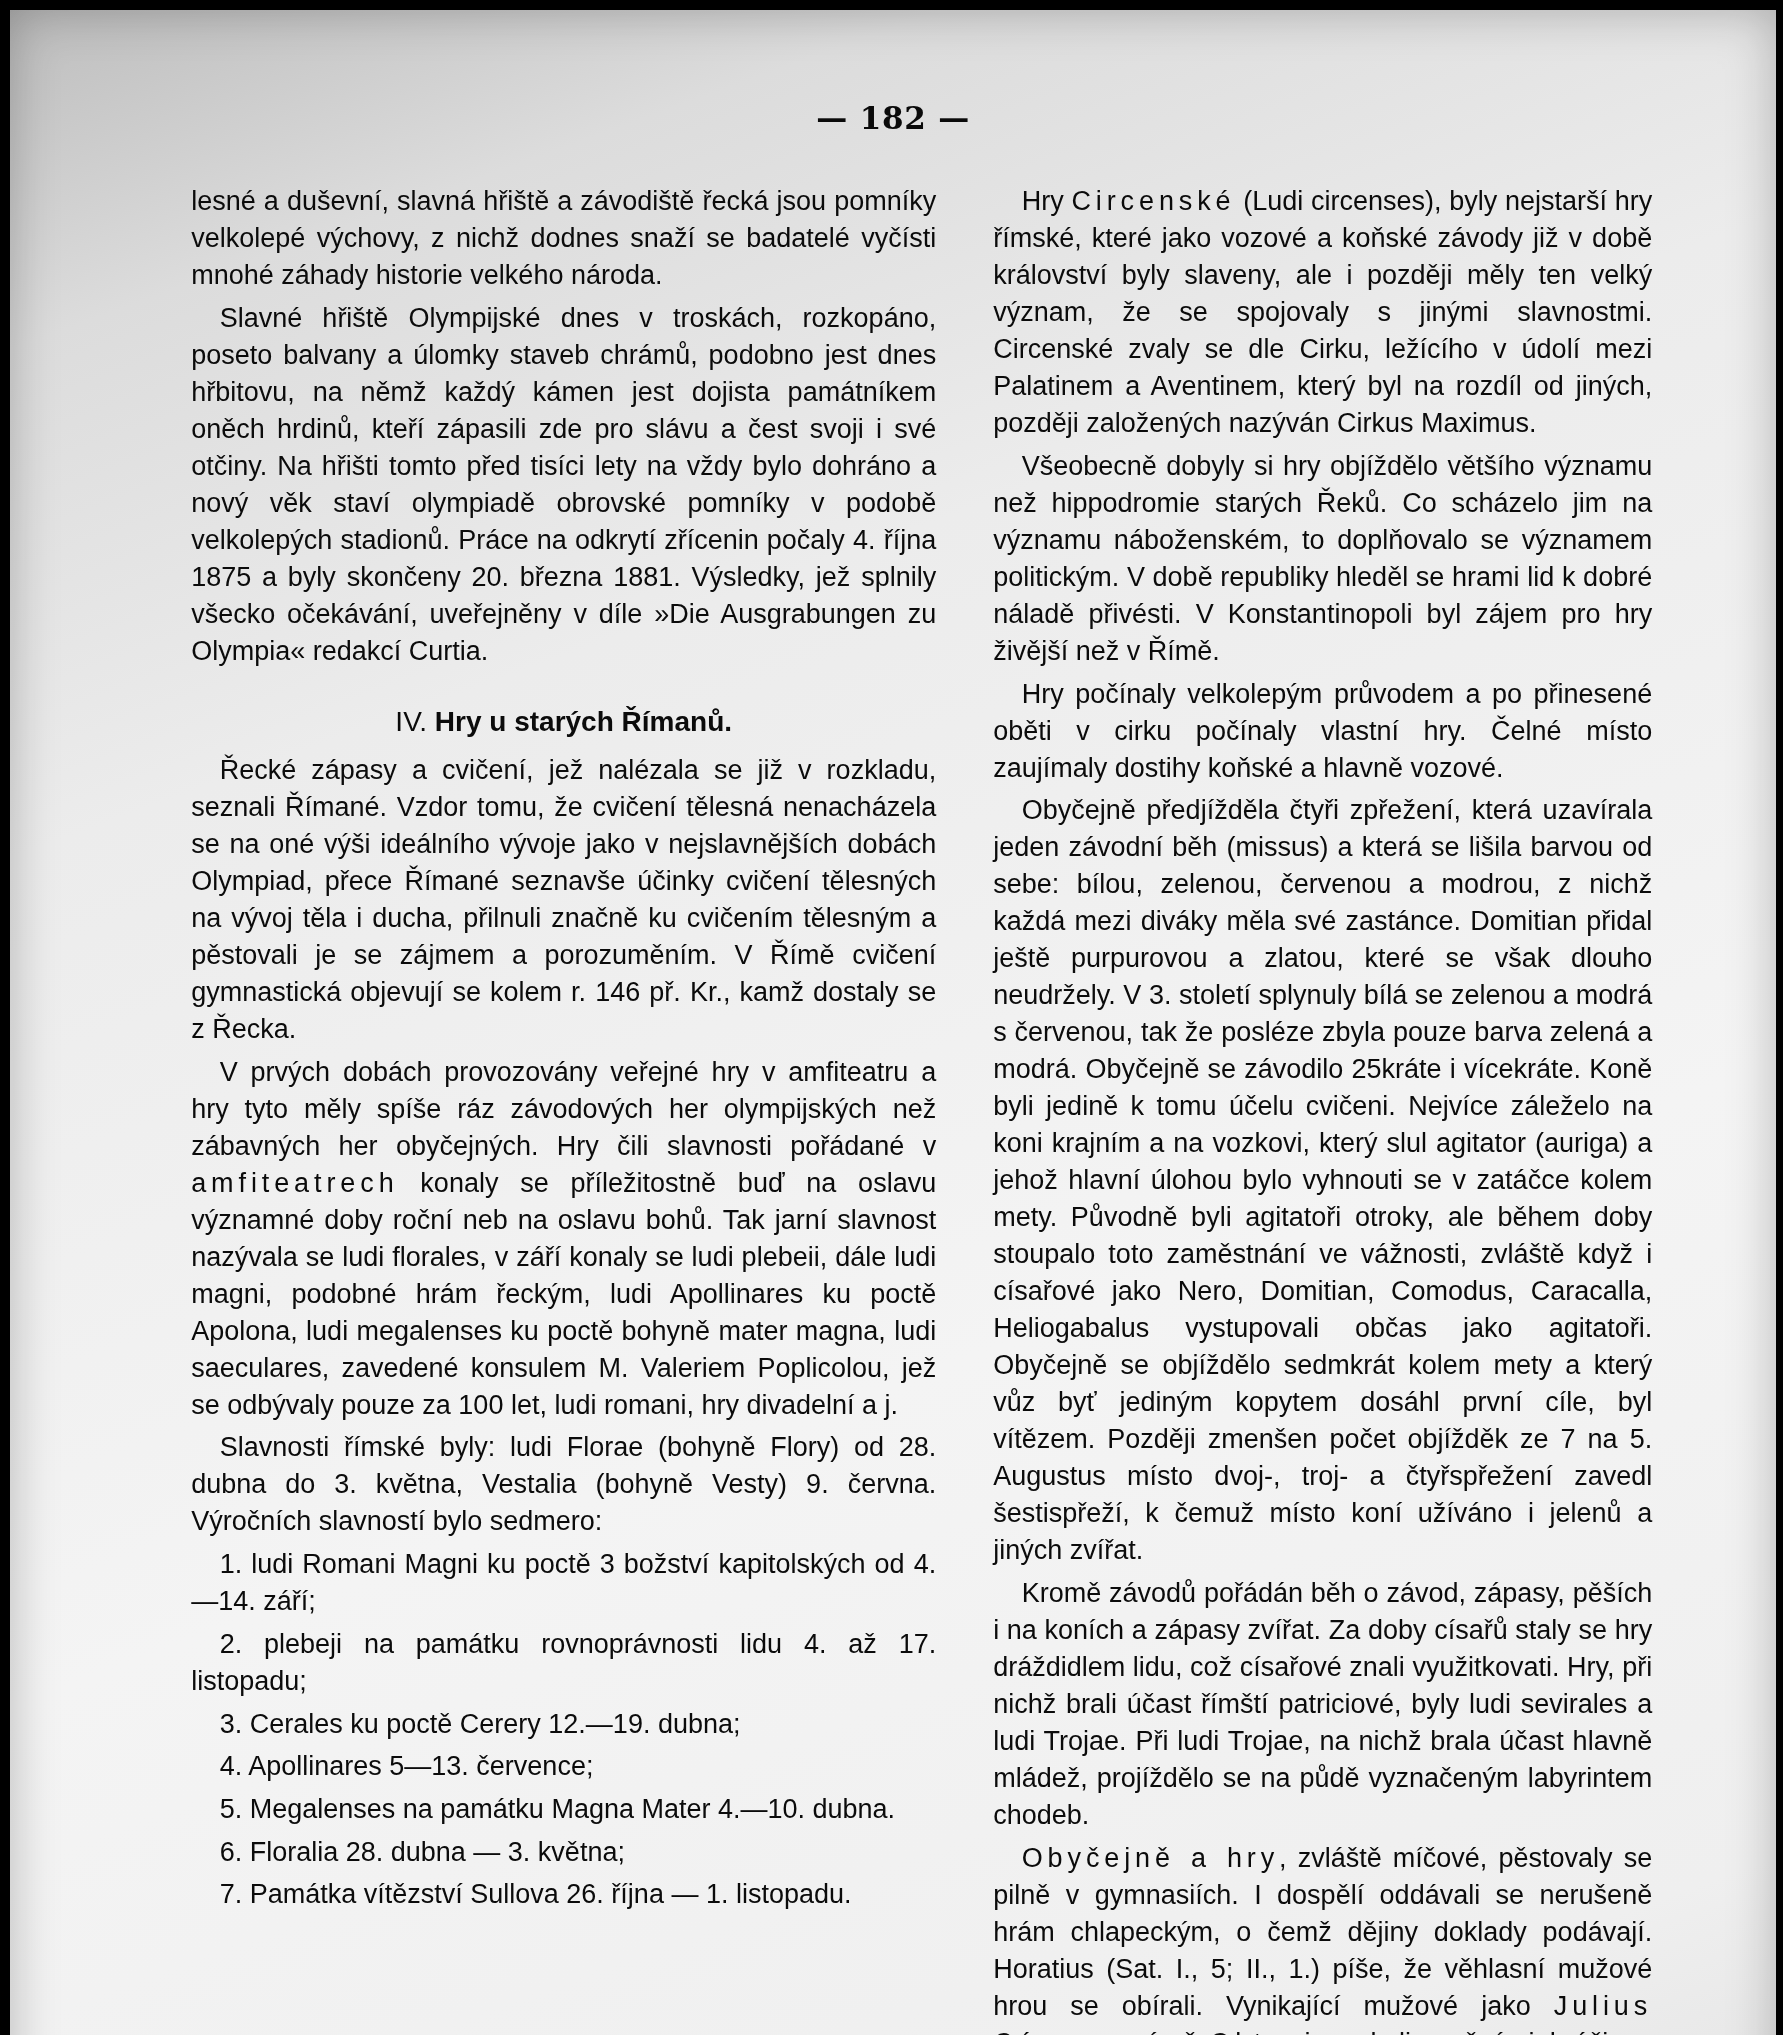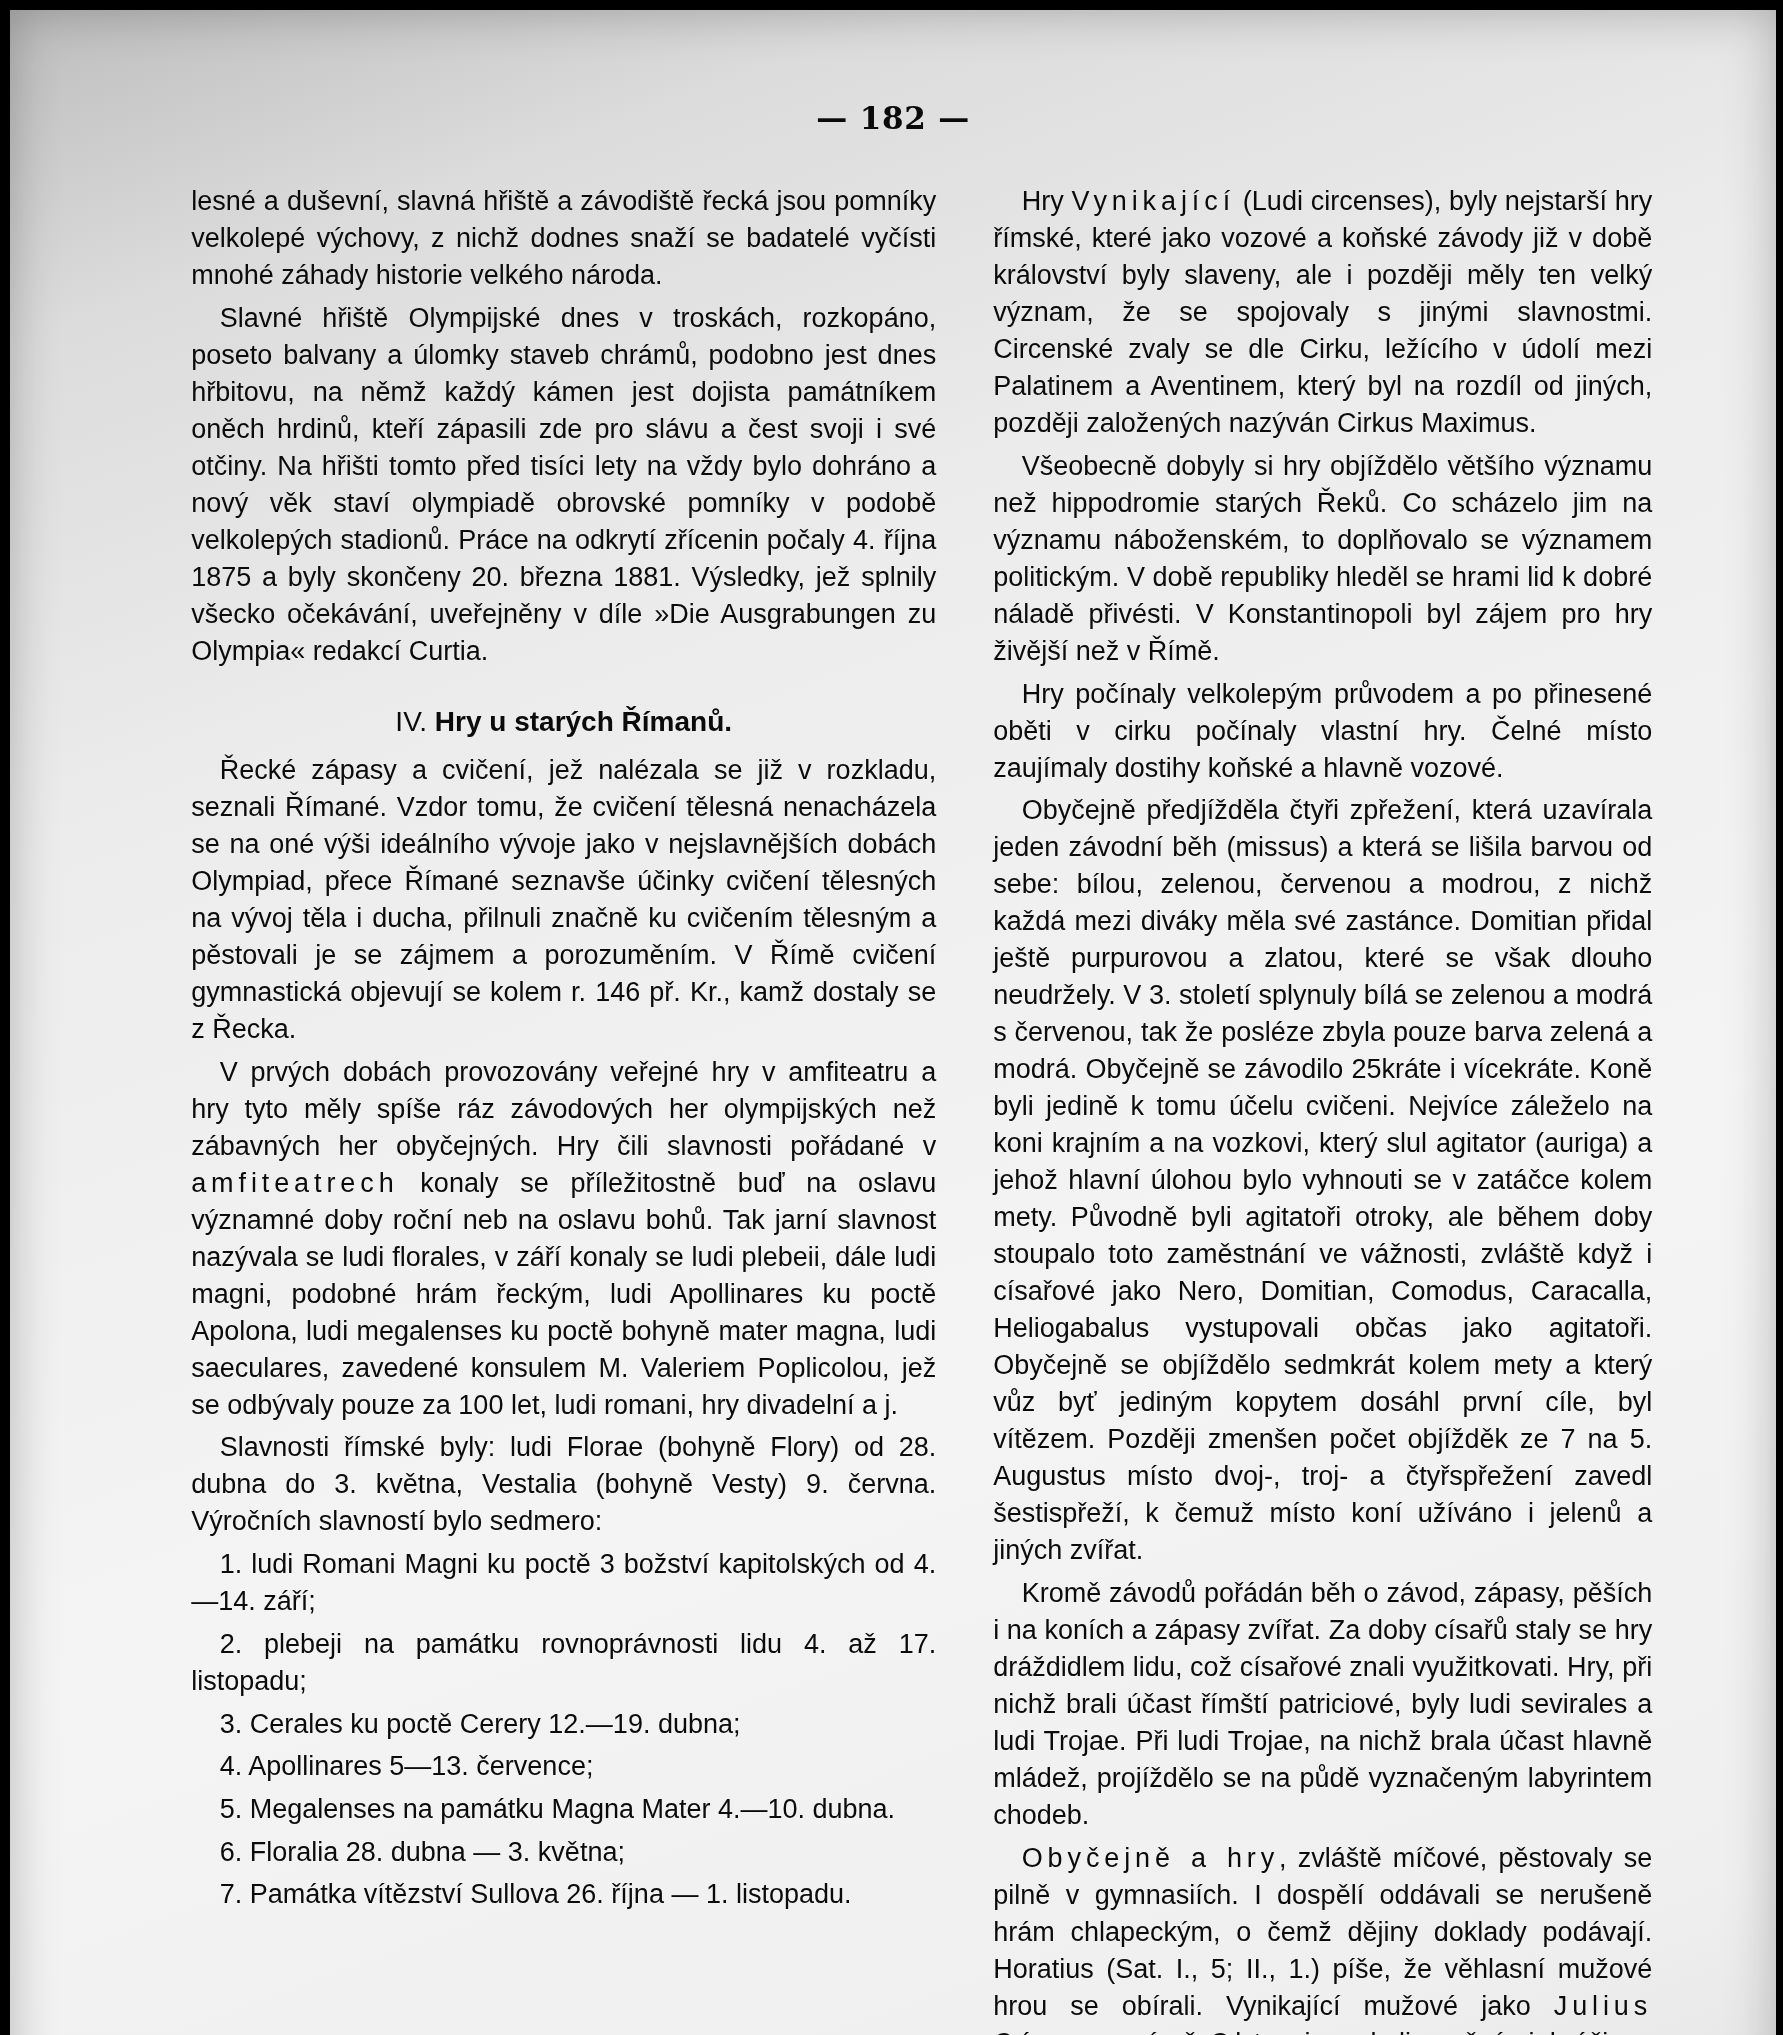--- a/index.html
+++ b/index.html
@@ -94,21 +94,21 @@
       <p class="list-item">4. Apollinares 5—13. července;</p>
       <p class="list-item">5. Megalenses na památku Magna Mater 4.—10. dubna.</p>
       <p class="list-item">6. Floralia 28. dubna — 3. května;</p>
       <p class="list-item">7. Památka vítězství Sullova 26. října — 1. listopadu.</p>
     </div>
   </div>
 
   <div class="column right">
     <p>
       <span>Hry</span>
-      <span class="spaced">Vynikající</span>
+      <span class="spaced">Circenské</span>
       <span>(Ludi circenses), byly nejstarší hry římské, které jako vozové a koňské závody již v době království byly slaveny, ale i později měly ten velký význam, že se spojovaly s jinými slavnostmi. Circenské zvaly se dle Cirku, ležícího v údolí mezi Palatinem a Aventinem, který byl na rozdíl od jiných, později založených nazýván Cirkus Maximus.</span>
     </p>
     <p>Všeobecně dobyly si hry objíždělo většího významu než hippodromie starých Řeků. Co scházelo jim na významu náboženském, to doplňovalo se významem politickým. V době republiky hleděl se hrami lid k dobré náladě přivésti. V Konstantinopoli byl zájem pro hry živější než v Římě.</p>
     <p>Hry počínaly velkolepým průvodem a po přinesené oběti v cirku počínaly vlastní hry. Čelné místo zaujímaly dostihy koňské a hlavně vozové.</p>
     <p>Obyčejně předjížděla čtyři zpřežení, která uzavírala jeden závodní běh (missus) a která se lišila barvou od sebe: bílou, zelenou, červenou a modrou, z nichž každá mezi diváky měla své zastánce. Domitian přidal ještě purpurovou a zlatou, které se však dlouho neudržely. V 3. století splynuly bílá se zelenou a modrá s červenou, tak že posléze zbyla pouze barva zelená a modrá. Obyčejně se závodilo 25kráte i vícekráte. Koně byli jedině k tomu účelu cvičeni. Nejvíce záleželo na koni krajním a na vozkovi, který slul agitator (auriga) a jehož hlavní úlohou bylo vyhnouti se v zatáčce kolem mety. Původně byli agitatoři otroky, ale během doby stoupalo toto zaměstnání ve vážnosti, zvláště když i císařové jako Nero, Domitian, Comodus, Caracalla, Heliogabalus vystupovali občas jako agitatoři. Obyčejně se objíždělo sedmkrát kolem mety a který vůz byť jediným kopytem dosáhl první cíle, byl vítězem. Později zmenšen počet objížděk ze 7 na 5. Augustus místo dvoj-, troj- a čtyřspřežení zavedl šestispřeží, k čemuž místo koní užíváno i jelenů a jiných zvířat.</p>
     <p>Kromě závodů pořádán běh o závod, zápasy, pěších i na koních a zápasy zvířat. Za doby císařů staly se hry dráždidlem lidu, což císařové znali využitkovati. Hry, při nichž brali účast římští patriciové, byly ludi sevirales a ludi Trojae. Při ludi Trojae, na nichž brala účast hlavně mládež, projíždělo se na půdě vyznačeným labyrintem chodeb.</p>
     <p>
       <span class="spaced">Obyčejně a hry</span><span>, zvláště míčové, pěstovaly se pilně v gymnasiích. I dospělí oddávali se nerušeně hrám chlapeckým, o čemž dějiny doklady podávají. Horatius (Sat. I., 5; II., 1.) píše, že věhlasní mužové hrou se obírali. Vynikající mužové jako</span>
       <span class="spaced">Julius César</span>
       <span>a císař</span>

